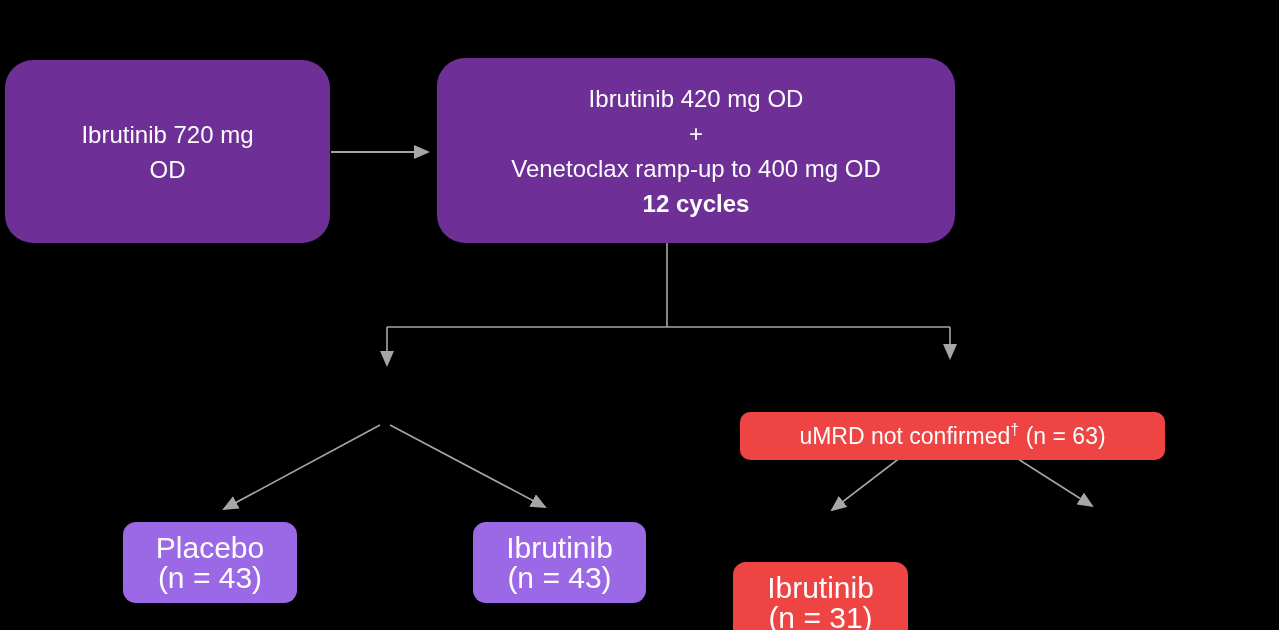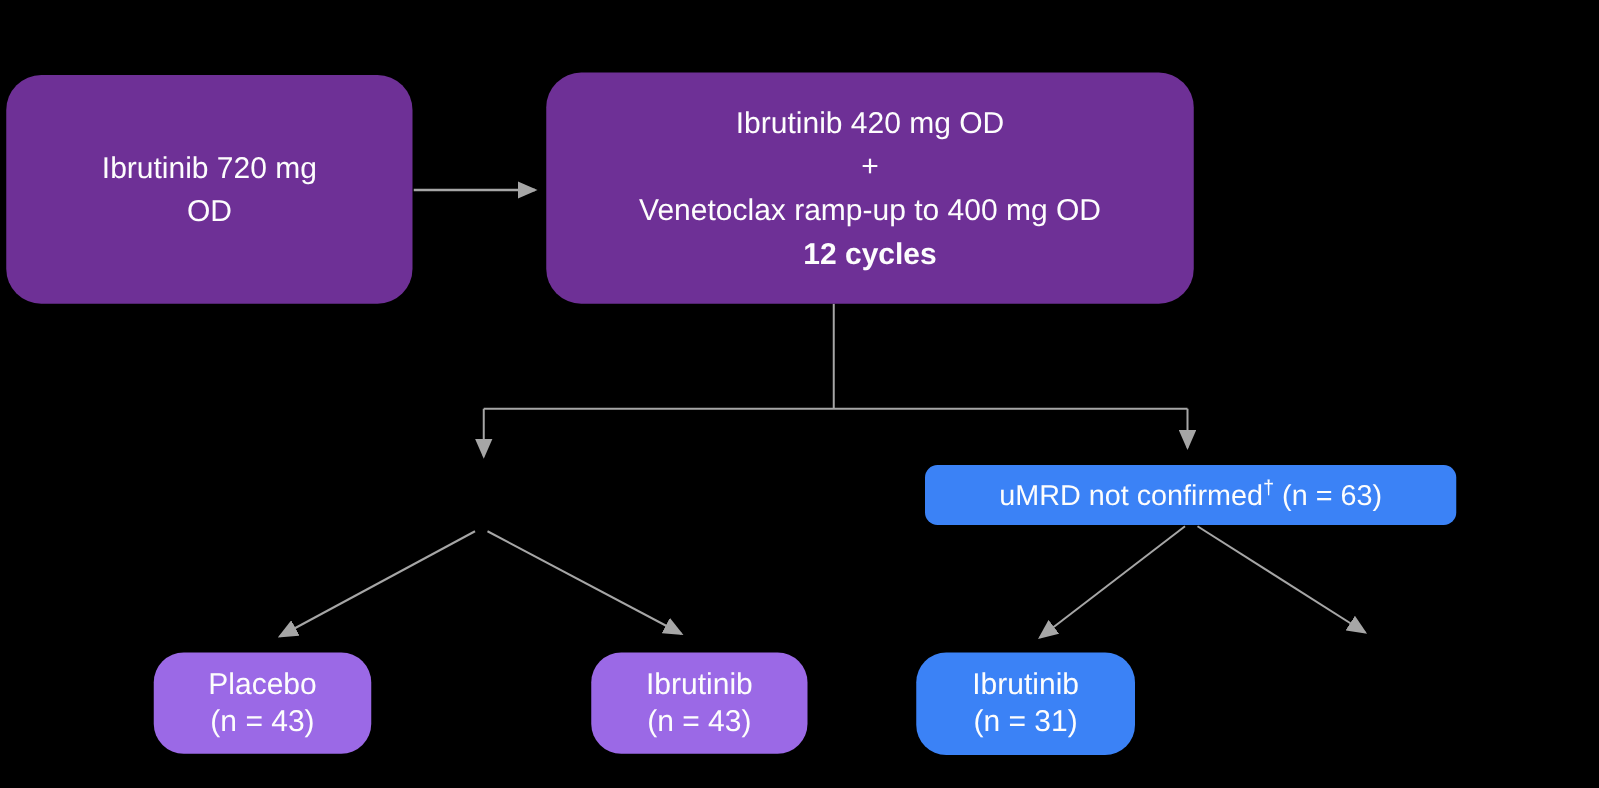--- a/index.html
+++ b/index.html
@@ -38,28 +38,29 @@
     font-size: 24px;
     line-height: 35px;
   }
   .node.lightpurple {
     background: #9B69E6;
     border-radius: 10px;
     font-size: 23px;
     line-height: 28px;
   }
   .node.green {
-    background: #3b82f6;
+    background: #ef4444;
     border-radius: 10px;
     font-size: 23px;
     line-height: 28px;
+    margin-top: 40px;
   }
   .node.small {
-    border-radius: 24px;
-    font-size: 24px;
+    border-radius: 13px;
+    font-size: 30px;
     line-height: 30px;
   }
   .bold { font-weight: 700; }
   sup { font-size: 70%; line-height: 0; }
 </style>
 </head>
 <body>
 
 <div class="canvas">
 

